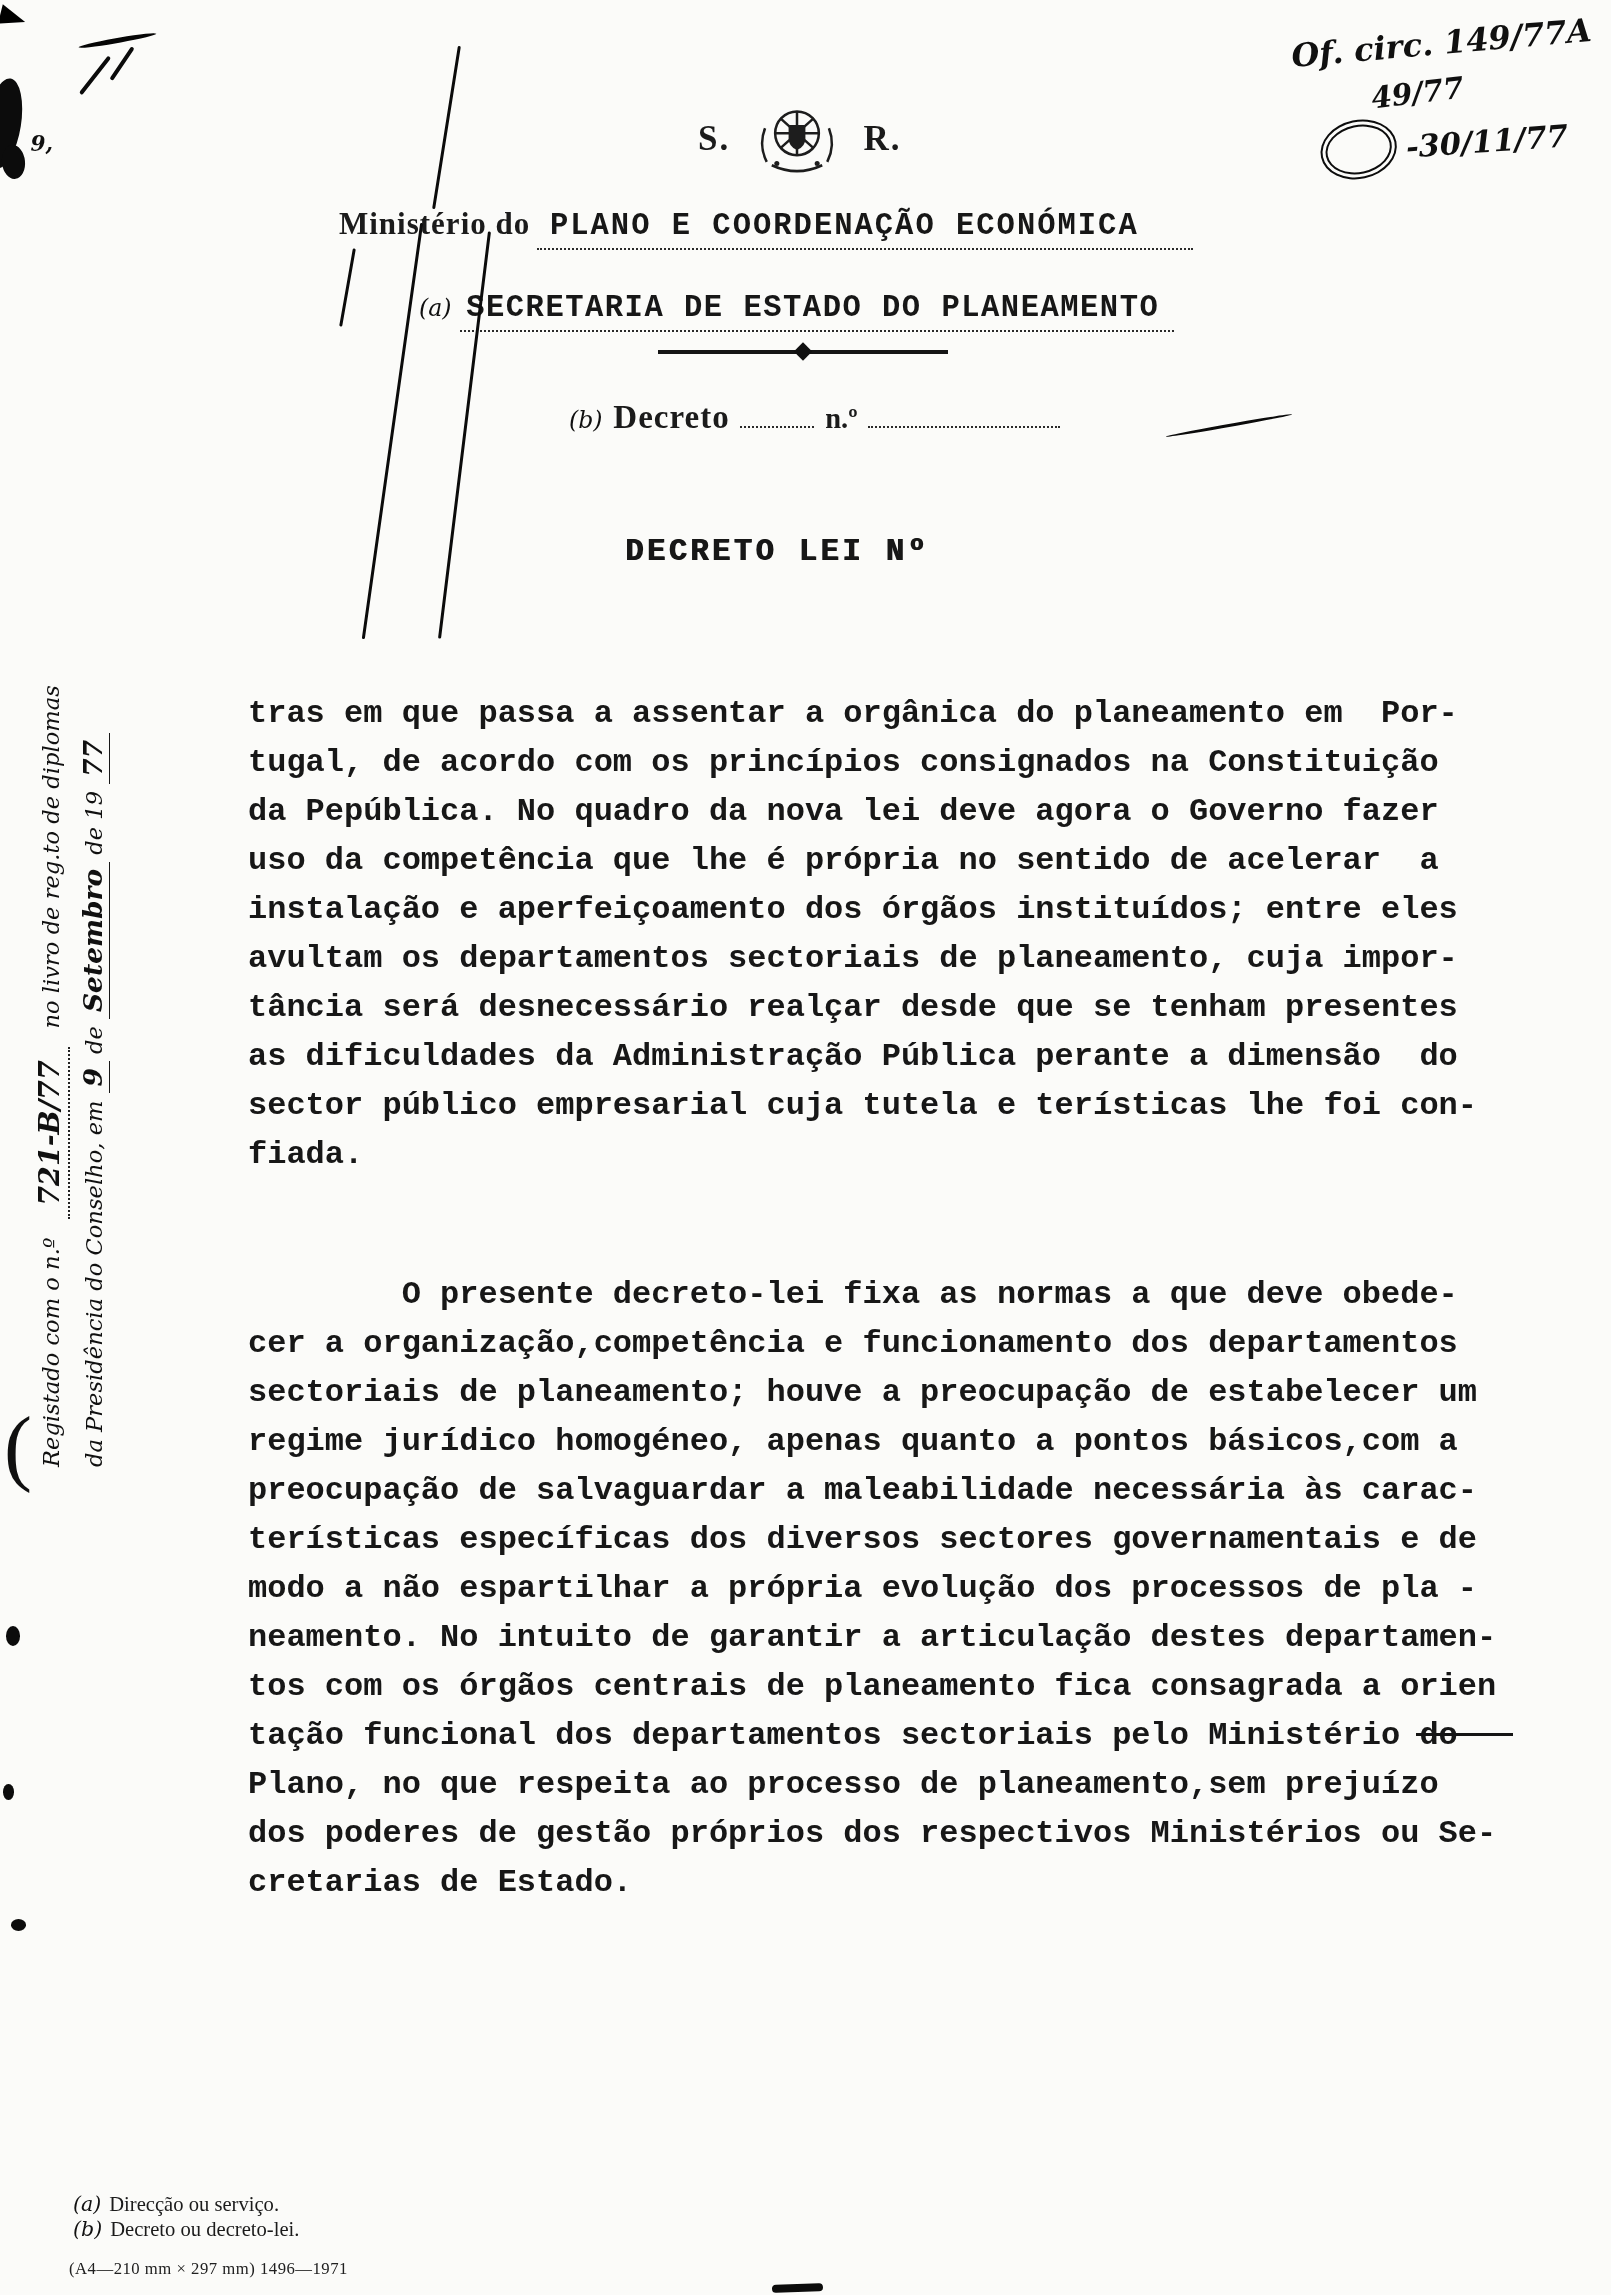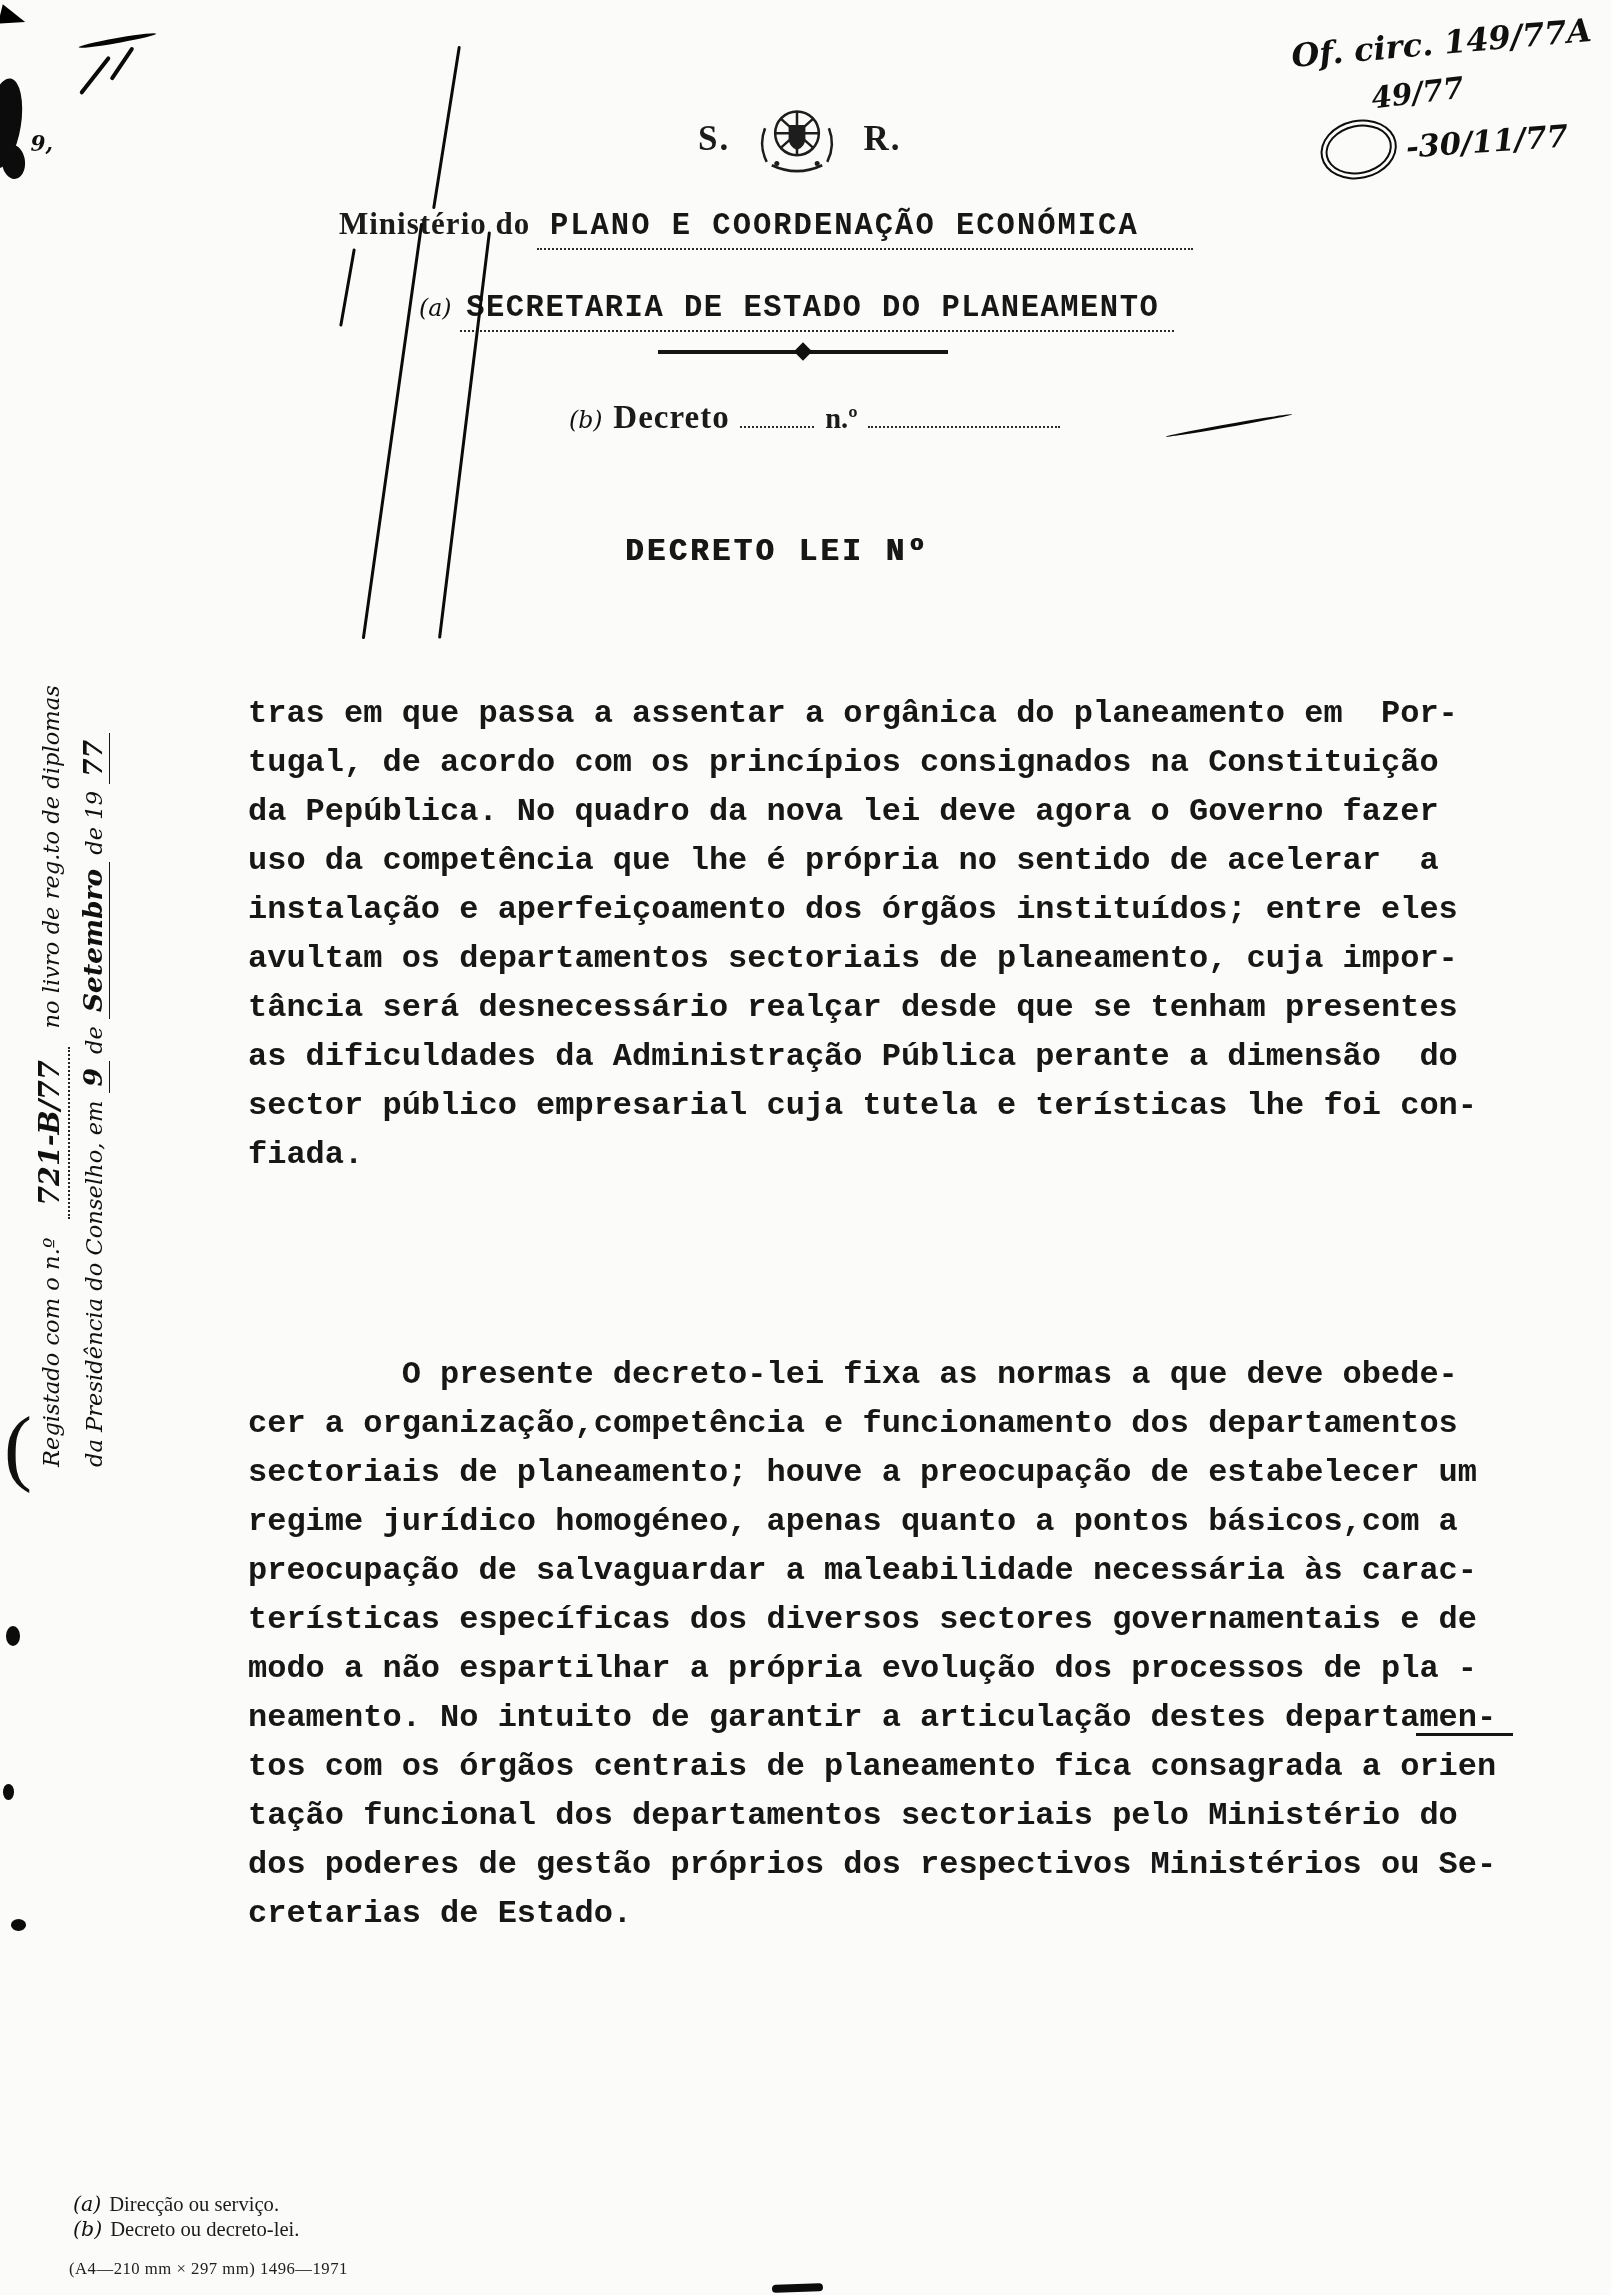--- a/index.html
+++ b/index.html
@@ -34,21 +34,21 @@
   .divider .rule{position:absolute;left:0;top:6.4px;width:100%;height:3.4px;background:#151515;}
   .divider .diamond{position:absolute;left:50%;top:1px;width:12.8px;height:12.8px;background:#101010;transform:translateX(-50%) rotate(45deg);}
   .decreto-row{left:569px;top:399px;display:flex;align-items:baseline;gap:10.8px;}
   .decreto-word{font-size:33px;font-weight:bold;letter-spacing:1px;}
   .n-label{font-size:28.5px;font-weight:bold;}
   .doc-title{left:625px;top:535px;font-size:30.5px;letter-spacing:3.4px;text-shadow:1px 0 0 #171717;}
 
   
   .para{font-size:32px;line-height:49px;}
   .para1{left:248px;top:689px;}
-  .para2{left:248px;top:1350px;}
+  .para2{left:248px;top:1270px;}
 
   
   .registry{left:28.5px;top:1467px;width:875px;transform:rotate(-90deg);transform-origin:0 0;line-height:41px;font-size:22.6px;}
   .registry .num{font-size:28.5px;font-weight:bold;border-bottom:2.5px dotted #222;padding:0 12.8px 2px 12.8px;margin:0 11.8px;}
   .registry .fill{border-bottom:1.5px solid #181818;padding:0 6.9px 1px 6.9px;font-weight:bold;font-size:26.5px;}
   .big-paren{left:3.9px;top:1398px;font-size:84px;color:#101010;}
 
   
   .footnote{left:73px;display:flex;align-items:baseline;gap:7.9px;font-size:20.6px;}
   .print-line{left:69px;top:2259px;font-size:16.7px;letter-spacing:0.5px;color:#202020;}
@@ -142,20 +142,21 @@
   <div class="doc-line">        O presente decreto-lei fixa as normas a que deve obede-</div>
   <div class="doc-line">cer a organização,competência e funcionamento dos departamentos</div>
   <div class="doc-line">sectoriais de planeamento; houve a preocupação de estabelecer um</div>
   <div class="doc-line">regime jurídico homogéneo, apenas quanto a pontos básicos,com a</div>
   <div class="doc-line">preocupação de salvaguardar a maleabilidade necessária às carac-</div>
   <div class="doc-line">terísticas específicas dos diversos sectores governamentais e de</div>
   <div class="doc-line">modo a não espartilhar a própria evolução dos processos de pla -</div>
   <div class="doc-line">neamento. No intuito de garantir a articulação destes departamen-</div>
   <div class="doc-line">tos com os órgãos centrais de planeamento fica consagrada a orien</div>
   <div class="doc-line">tação funcional dos departamentos sectoriais pelo Ministério do</div>
+  <div class="doc-line">Plano, no que respeita ao processo de planeamento,sem prejuízo</div>
   <div class="doc-line">dos poderes de gestão próprios dos respectivos Ministérios ou Se-</div>
   <div class="doc-line">cretarias de Estado.</div>
 </div>
 <div class="abs cont-underline" style="left:1416px;top:1733px;width:97px;height:2.5px;"></div>
 
 <div class="abs hand registry">
   <div>
     <span>Registado com o n.º</span>
     <span class="num">721-B/77</span>
     <span>no livro de reg.to de diplomas</span>

